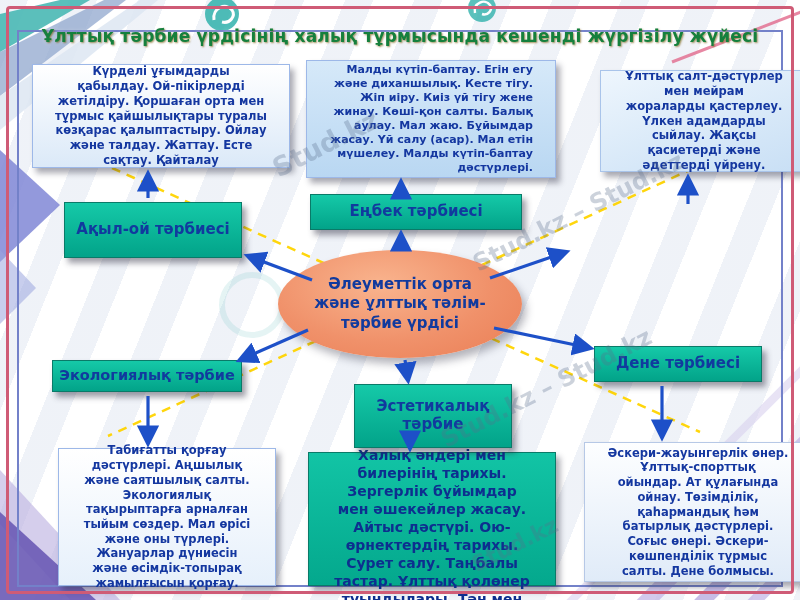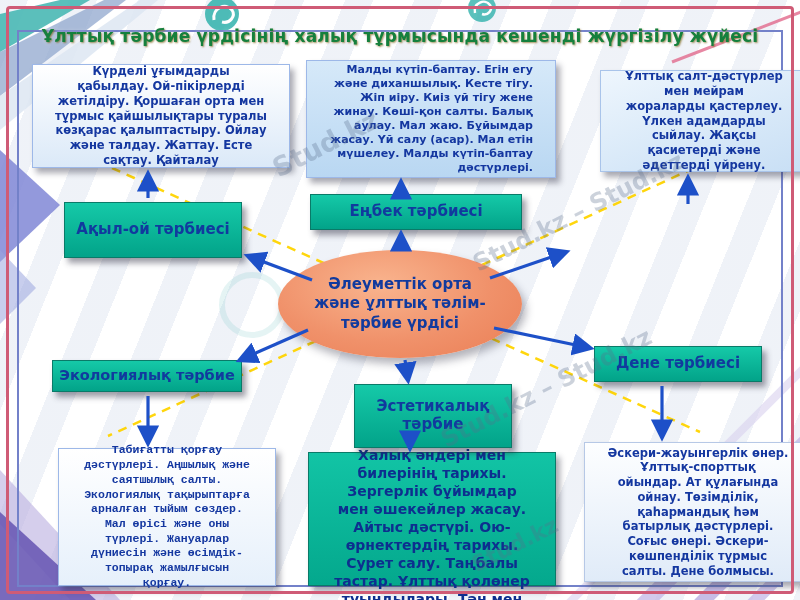--- a/index.html
+++ b/index.html
@@ -43,21 +43,21 @@
     text-align:center;font-weight:bold;color:#1437a0;padding:4px 22px;box-sizing:border-box;
     line-height:1.28;box-shadow:4px 5px 6px rgba(40,40,60,.4);margin-left:20px;
   }
   .desc-tl{left:12px;top:64px;width:258px;height:104px;font-size:11.5px;
     background:linear-gradient(180deg,#ffffff,#dbe9f8);border:1px solid #9db8e8;}
   .desc-tc{left:286px;top:60px;width:250px;height:118px;font-size:11px;
     background:linear-gradient(180deg,#d6e9f9,#b9d7f2);border:1px solid #9db8e8;text-align:right;}
   .desc-tr{left:580px;top:70px;width:208px;height:102px;font-size:11.5px;
     background:linear-gradient(160deg,#eef6fd,#c8dff5);border:1px solid #a9c4ea;}
   .desc-bl{left:38px;top:448px;width:218px;height:138px;font-size:11.5px;
-    background:linear-gradient(180deg,#ffffff,#e6f0fb);border:1px solid #9db8e8;font-family:Liberation Mono, monospace;}
+    background:linear-gradient(180deg,#ffffff,#e6f0fb);border:1px solid #9db8e8;}
   .desc-bc{left:288px;top:452px;width:248px;height:134px;font-size:14px;color:#0d2f8f;
     background:linear-gradient(180deg,#12c4a5,#04a88d);border:1px solid #0a7a68;}
   .desc-br{left:564px;top:442px;width:228px;height:140px;font-size:11.5px;
     background:linear-gradient(180deg,#fdfeff,#e0ebf8);border:1px solid #b6c8e6;}
 
   .center-ellipse{
     position:absolute;left:278px;top:250px;width:244px;height:108px;z-index:4;
     border-radius:50%;display:flex;align-items:center;justify-content:center;text-align:center;
     background:radial-gradient(ellipse at 42% 32%, #f9b48e 0%, #f0916a 55%, #ea7e55 100%);
     color:#113a9e;font-weight:bold;font-size:15px;line-height:1.3;

